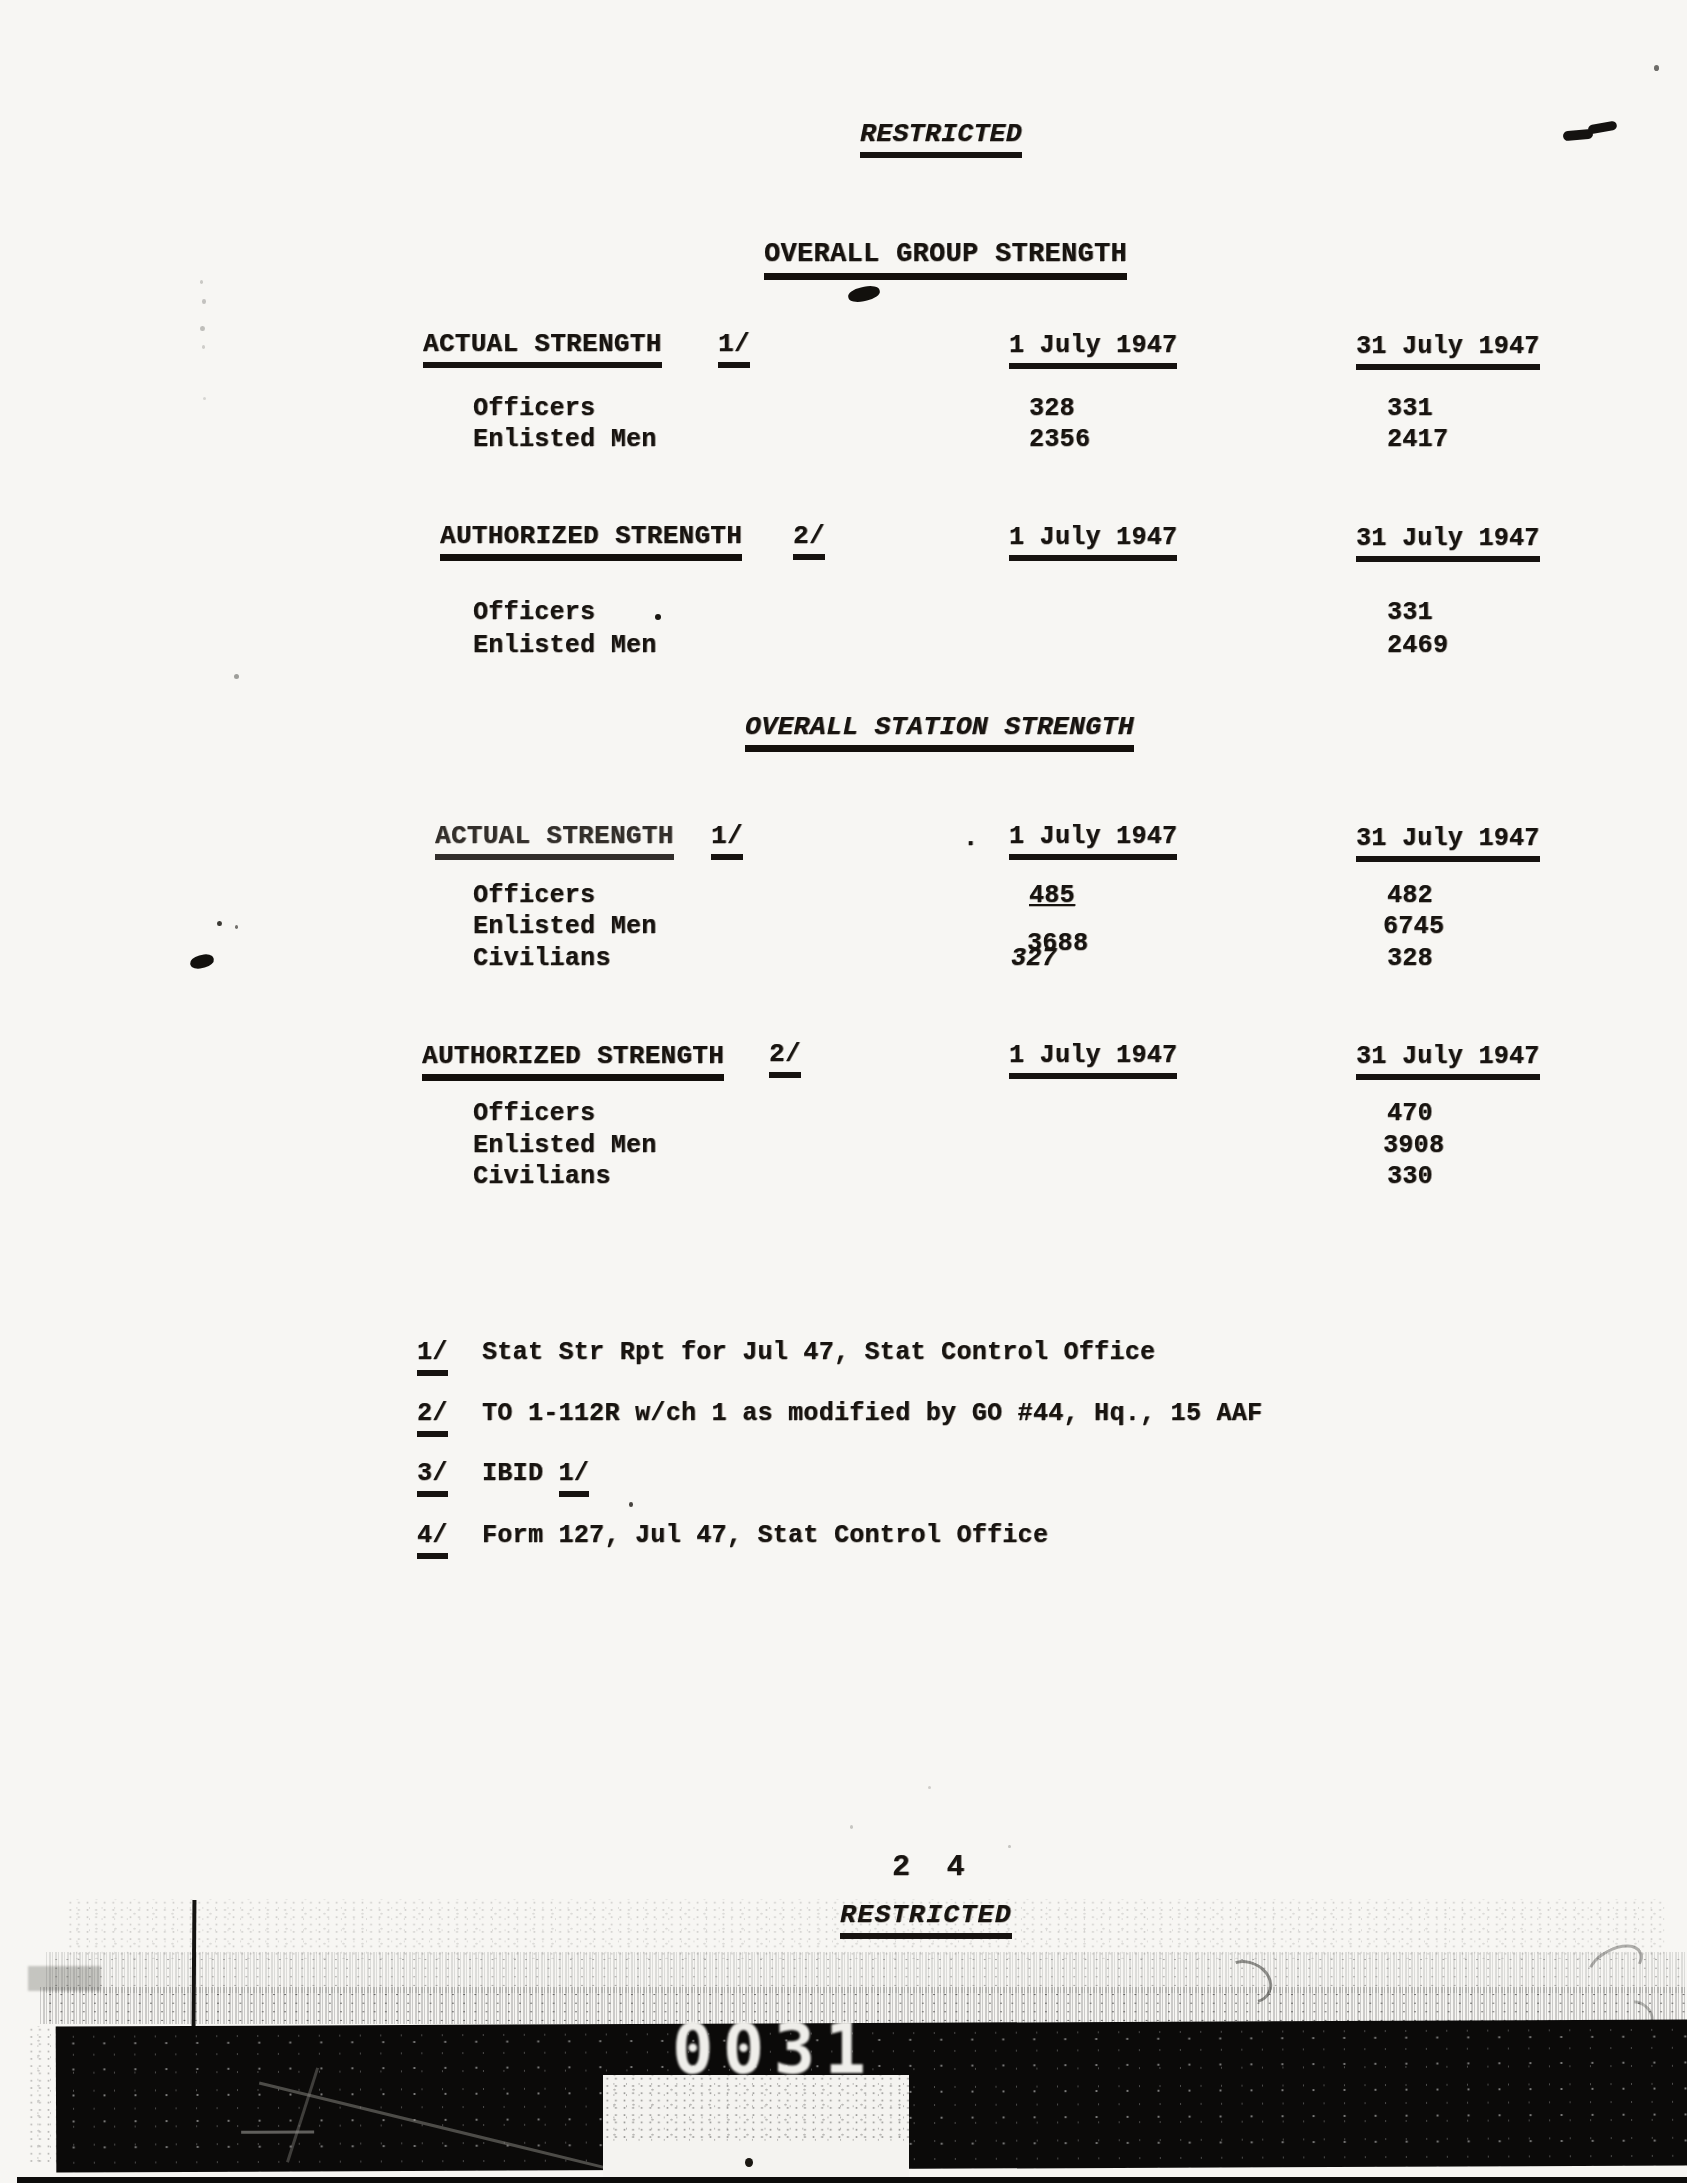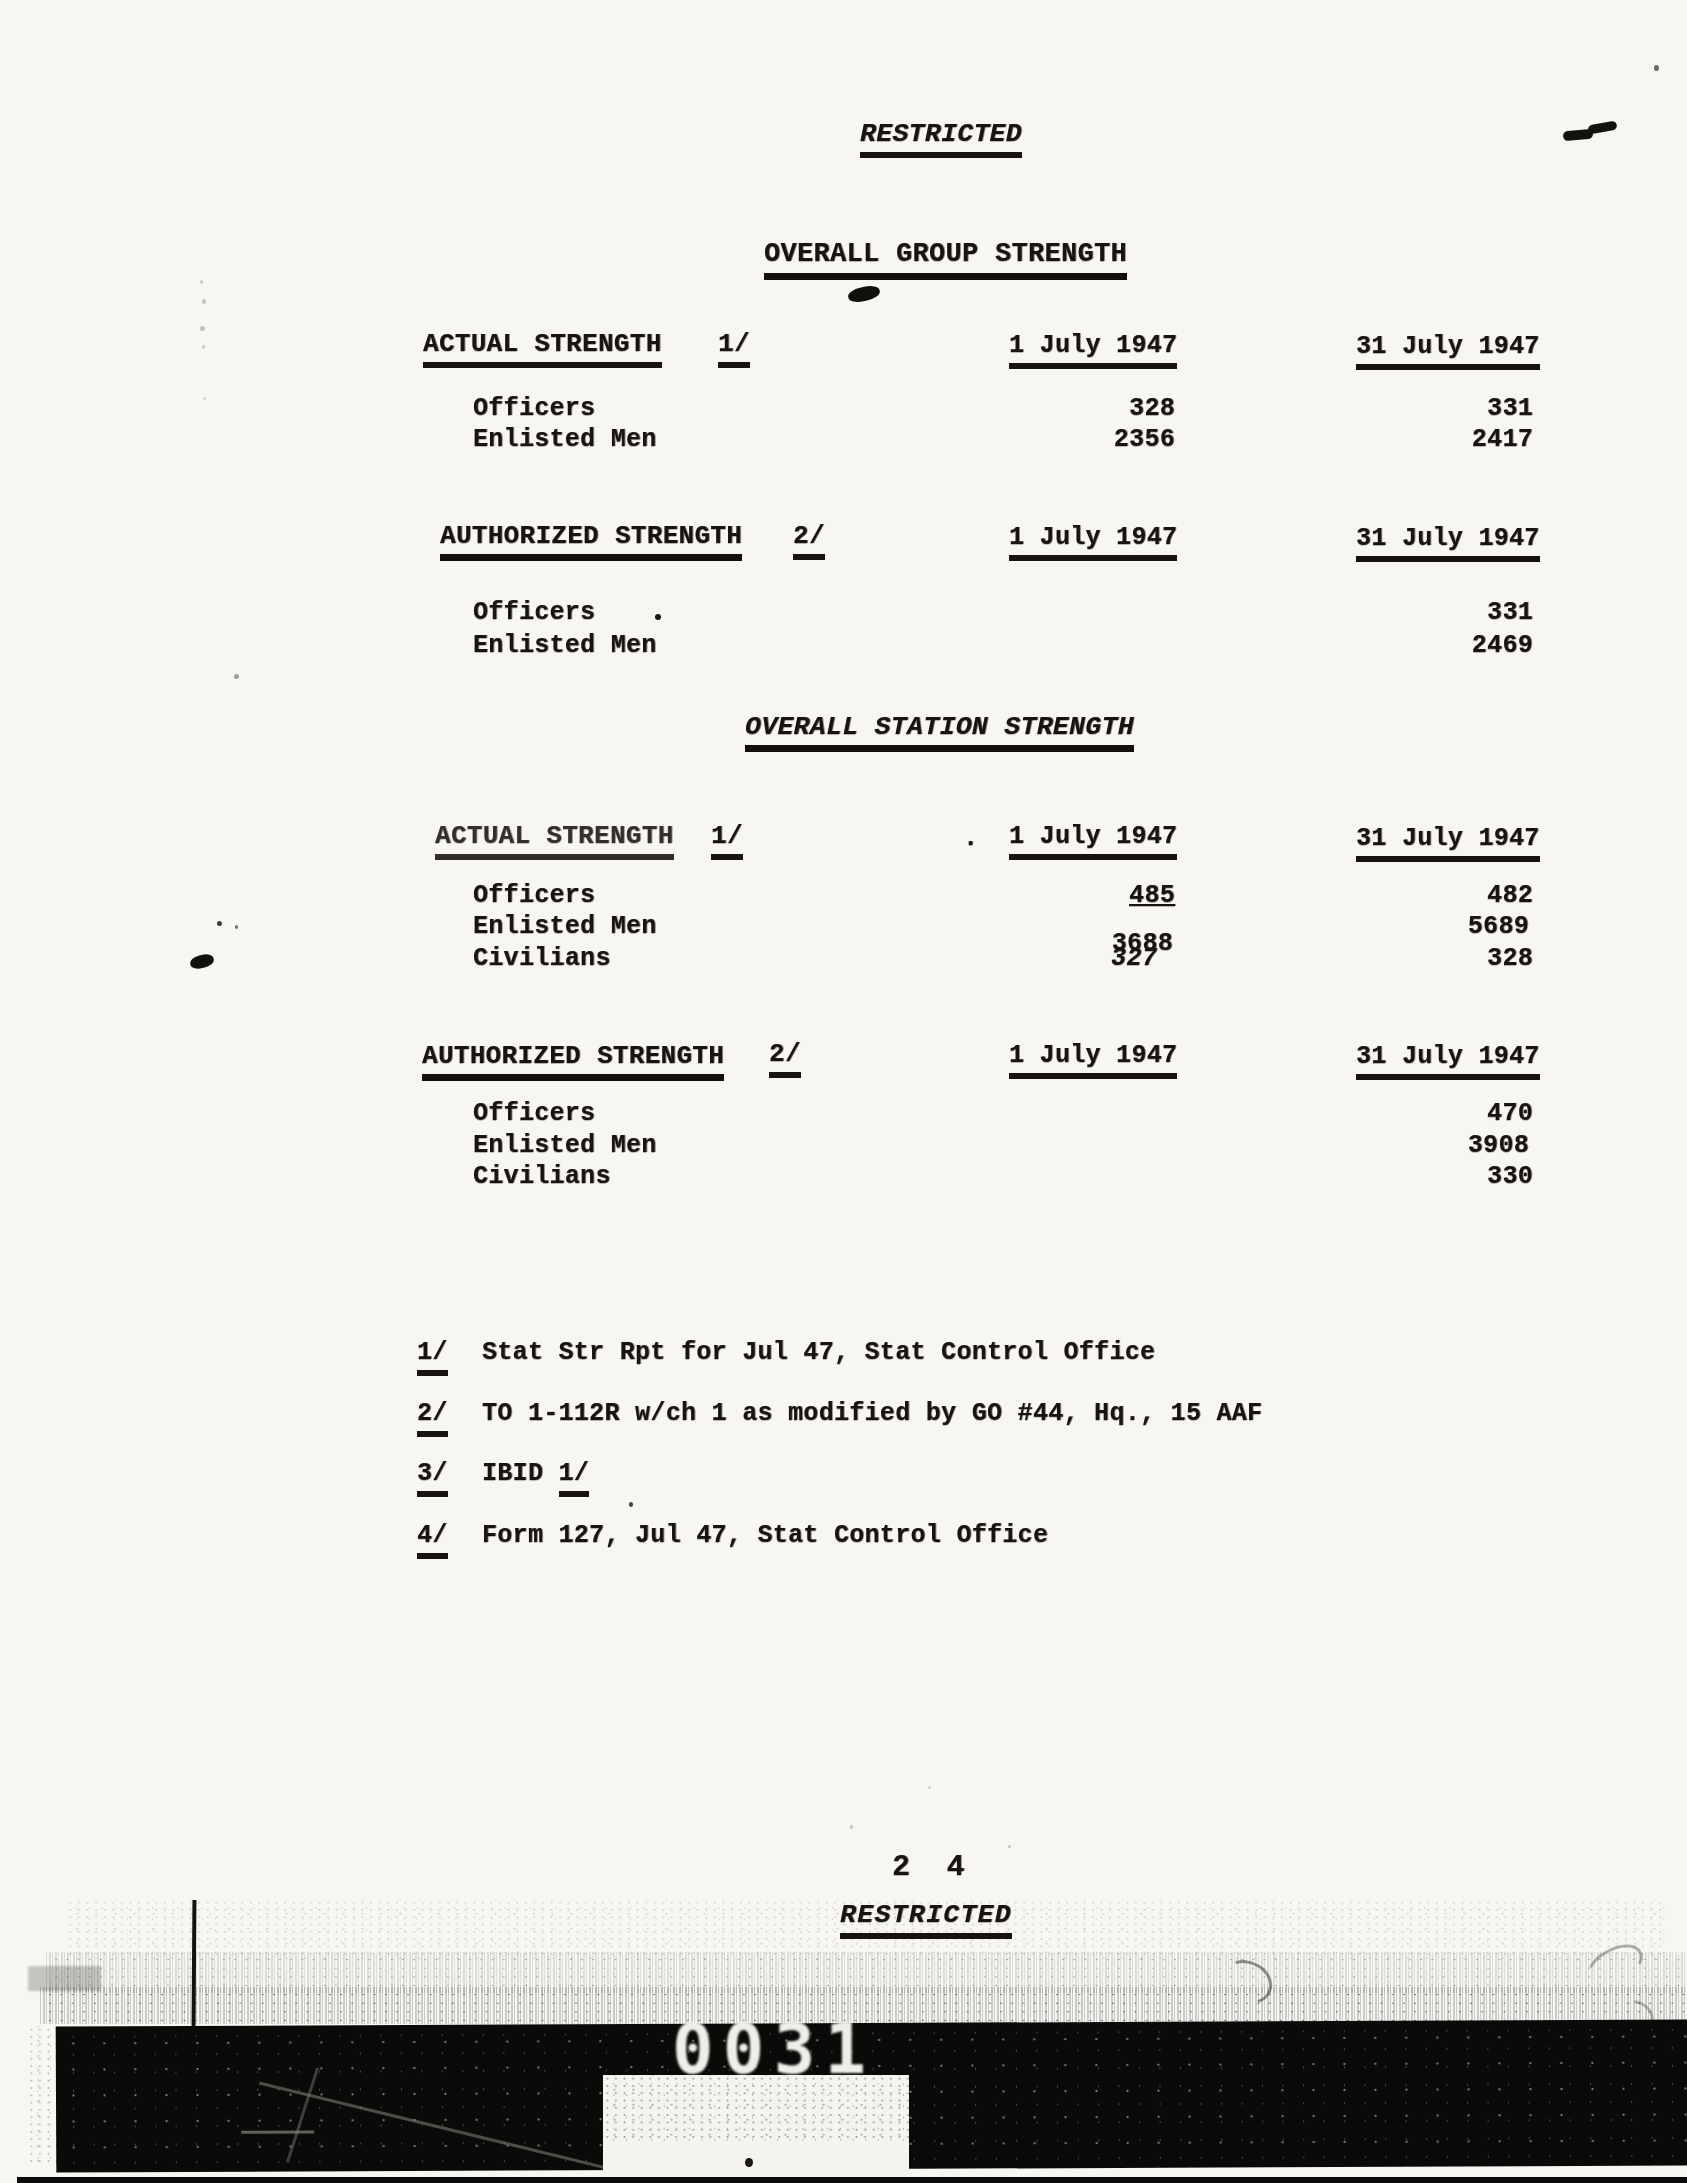--- a/index.html
+++ b/index.html
@@ -7,21 +7,21 @@
         font-family:"Liberation Mono","DejaVu Sans Mono",monospace;}
   .tw{position:absolute;font-weight:700;color:#181410;letter-spacing:0.3px;white-space:pre;
       text-shadow:1px 0 0 rgba(24,18,12,.45),0 1px 0 rgba(24,18,12,.28);}
   .fs38{font-size:25px;line-height:29px;}
   .fs39{font-size:26px;line-height:30px;}
   .fs40{font-size:26.5px;line-height:30px;font-style:italic;}
   .fs41{font-size:27px;line-height:31px;}
   .fs46{font-size:30px;line-height:34px;letter-spacing:9.3px;}
   .u{border-bottom:6px solid #171310;padding-bottom:3.3px;}
   .u2{border-bottom:7.3px solid #14100c;padding-bottom:3.3px;}
-  .num{width:146px;text-align:right;}
+  .num{width:146px;text-align:left;}
   .smudge{filter:blur(0.7px);opacity:.88;}
   .blob{position:absolute;background:#12100d;border-radius:45%;}
   .dot{position:absolute;background:#1a1712;border-radius:50%;}
   .speck{position:absolute;background:#565550;border-radius:50%;}
   .noise{position:absolute;
     background-image:
       radial-gradient(rgba(12,11,10,.75) 0.7px,transparent 1.3px),
       radial-gradient(rgba(12,11,10,.55) 0.7px,transparent 1.1px),
       radial-gradient(rgba(12,11,10,.65) 0.9px,transparent 1.4px);
     background-size:8.6px 7.3px,12.6px 11.2px,19px 15px;
@@ -92,21 +92,21 @@
   <div class="tw fs39 u" style="left:711px;top:821px;">1/</div>
   <div class="tw fs38" style="left:963px;top:824px;">.</div>
   <div class="tw fs38 u" style="left:1009px;top:822px;">1 July 1947</div>
   <div class="tw fs38 u" style="left:1356px;top:824px;">31 July 1947</div>
 
   <div class="tw fs38" style="left:473px;top:881px;">Officers</div>
   <div class="tw fs38 num" style="left:1029px;top:881px;text-decoration:underline;">485</div>
   <div class="tw fs38 num" style="left:1387px;top:881px;">482</div>
   <div class="tw fs38" style="left:473px;top:912px;">Enlisted Men</div>
   <div class="tw fs38 num" style="left:1027px;top:929px;">3688</div>
-  <div class="tw fs38 num" style="left:1383px;top:912px;">5689</div>
+  <div class="tw fs38 num" style="left:1383px;top:912px;">6745</div>
   <div class="tw fs38" style="left:473px;top:944px;">Civilians</div>
   <div class="tw fs38 num" style="left:1011px;top:944px;font-style:italic;">327</div>
   <div class="tw fs38 num" style="left:1387px;top:944px;">328</div>
 
   <div class="blob" style="left:190px;top:955px;width:24px;height:13.2px;transform:rotate(-14deg);"></div>
   <div class="dot" style="left:217px;top:921px;width:4.6px;height:5.3px;opacity:.85;"></div>
   <div class="dot" style="left:235px;top:925px;width:3.3px;height:4px;opacity:.6;"></div>
 
   <div class="tw fs39 u2" style="left:422px;top:1041px;">AUTHORIZED STRENGTH</div>
   <div class="tw fs39 u" style="left:769px;top:1039px;">2/</div>

